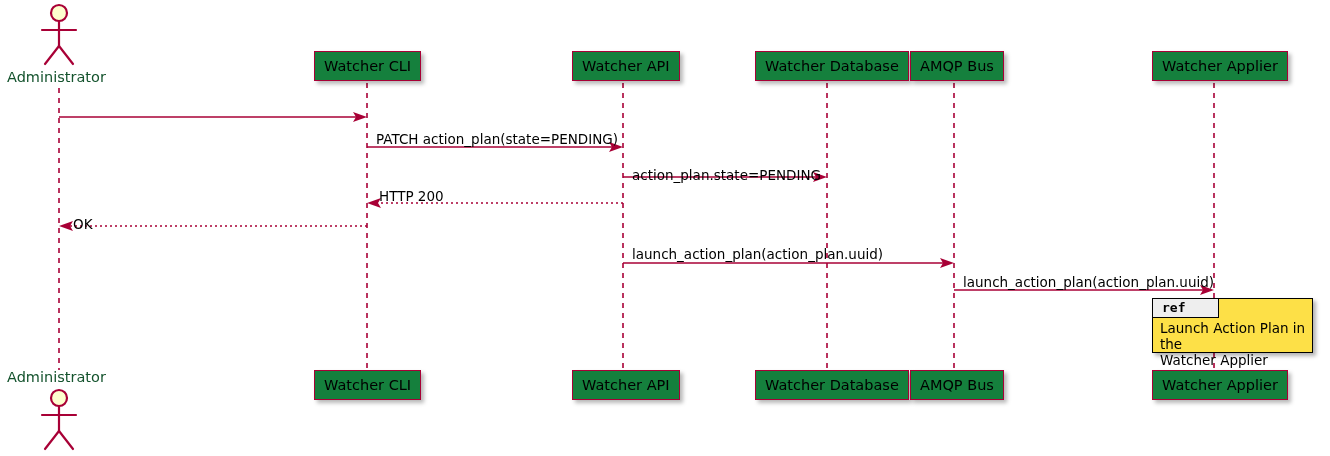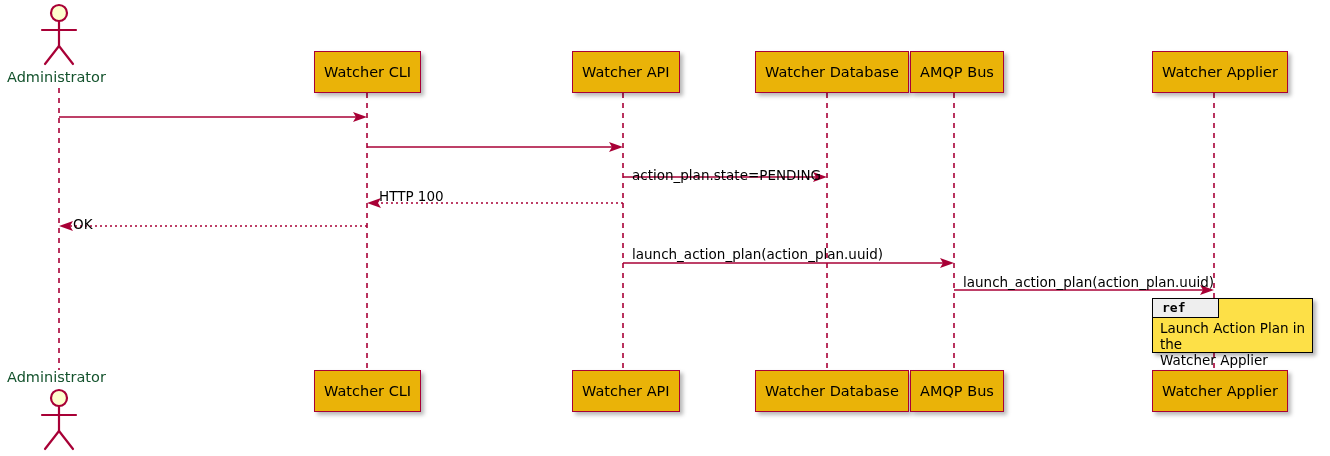--- a/index.html
+++ b/index.html
@@ -53,28 +53,28 @@
   }
   .actor-head {
     stroke: #A80036;
     stroke-width: 2.2;
     fill: #FEFECE;
   }
 
   
   .pbox {
     position: absolute;
-    background: #eab308;
+    background: #15803d;
     border: 1.6px solid #A80036;
     box-shadow: 3px 3px 4px rgba(0,0,0,0.28);
     box-sizing: border-box;
     display: flex;
     align-items: center;
     justify-content: center;
-    height: 42px;
+    height: 30px;
     font-size: 14.5px;
     color: #000000;
     white-space: nowrap;
     padding: 0 9px;
   }
 
   
   .actor-label {
     position: absolute;
     font-size: 14.5px;
@@ -223,24 +223,25 @@
     <span>AMQP Bus</span>
   </div>
   <div class="pbox" style="left:1152px; top:370px;">
     <span>Watcher Applier</span>
   </div>
 
   <div class="actor-label" style="left:7px; top:69px;">Administrator</div>
   <div class="actor-label" style="left:7px; top:369px;">Administrator</div>
 
 
+  <div class="msg-label" style="left:376px; top:131px;">PATCH action_plan(state=PENDING)</div>
 
   <div class="msg-label" style="left:632px; top:167px;">action_plan.state=PENDING</div>
 
-  <div class="msg-label" style="left:379px; top:188px;">HTTP 100</div>
+  <div class="msg-label" style="left:379px; top:188px;">HTTP 200</div>
 
   <div class="msg-label" style="left:73px; top:216px;">OK</div>
 
   <div class="msg-label" style="left:632px; top:246px;">launch_action_plan(action_plan.uuid)</div>
 
   <div class="msg-label" style="left:963px; top:274px;">launch_action_plan(action_plan.uuid)</div>
 
   <div class="ref-box" style="left:1152px; top:298px; width:161px; height:55px;">
     <div class="ref-tab" style="width:66px;"></div>
     <div class="ref-tab-label">ref</div>

